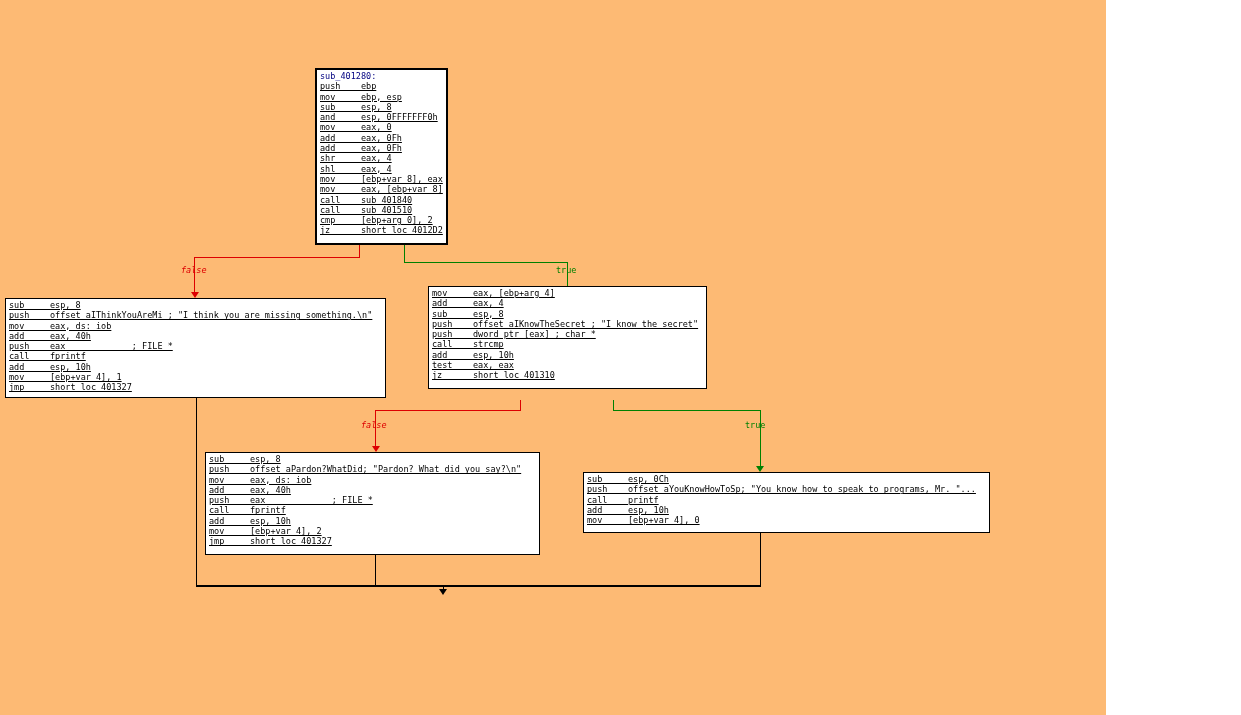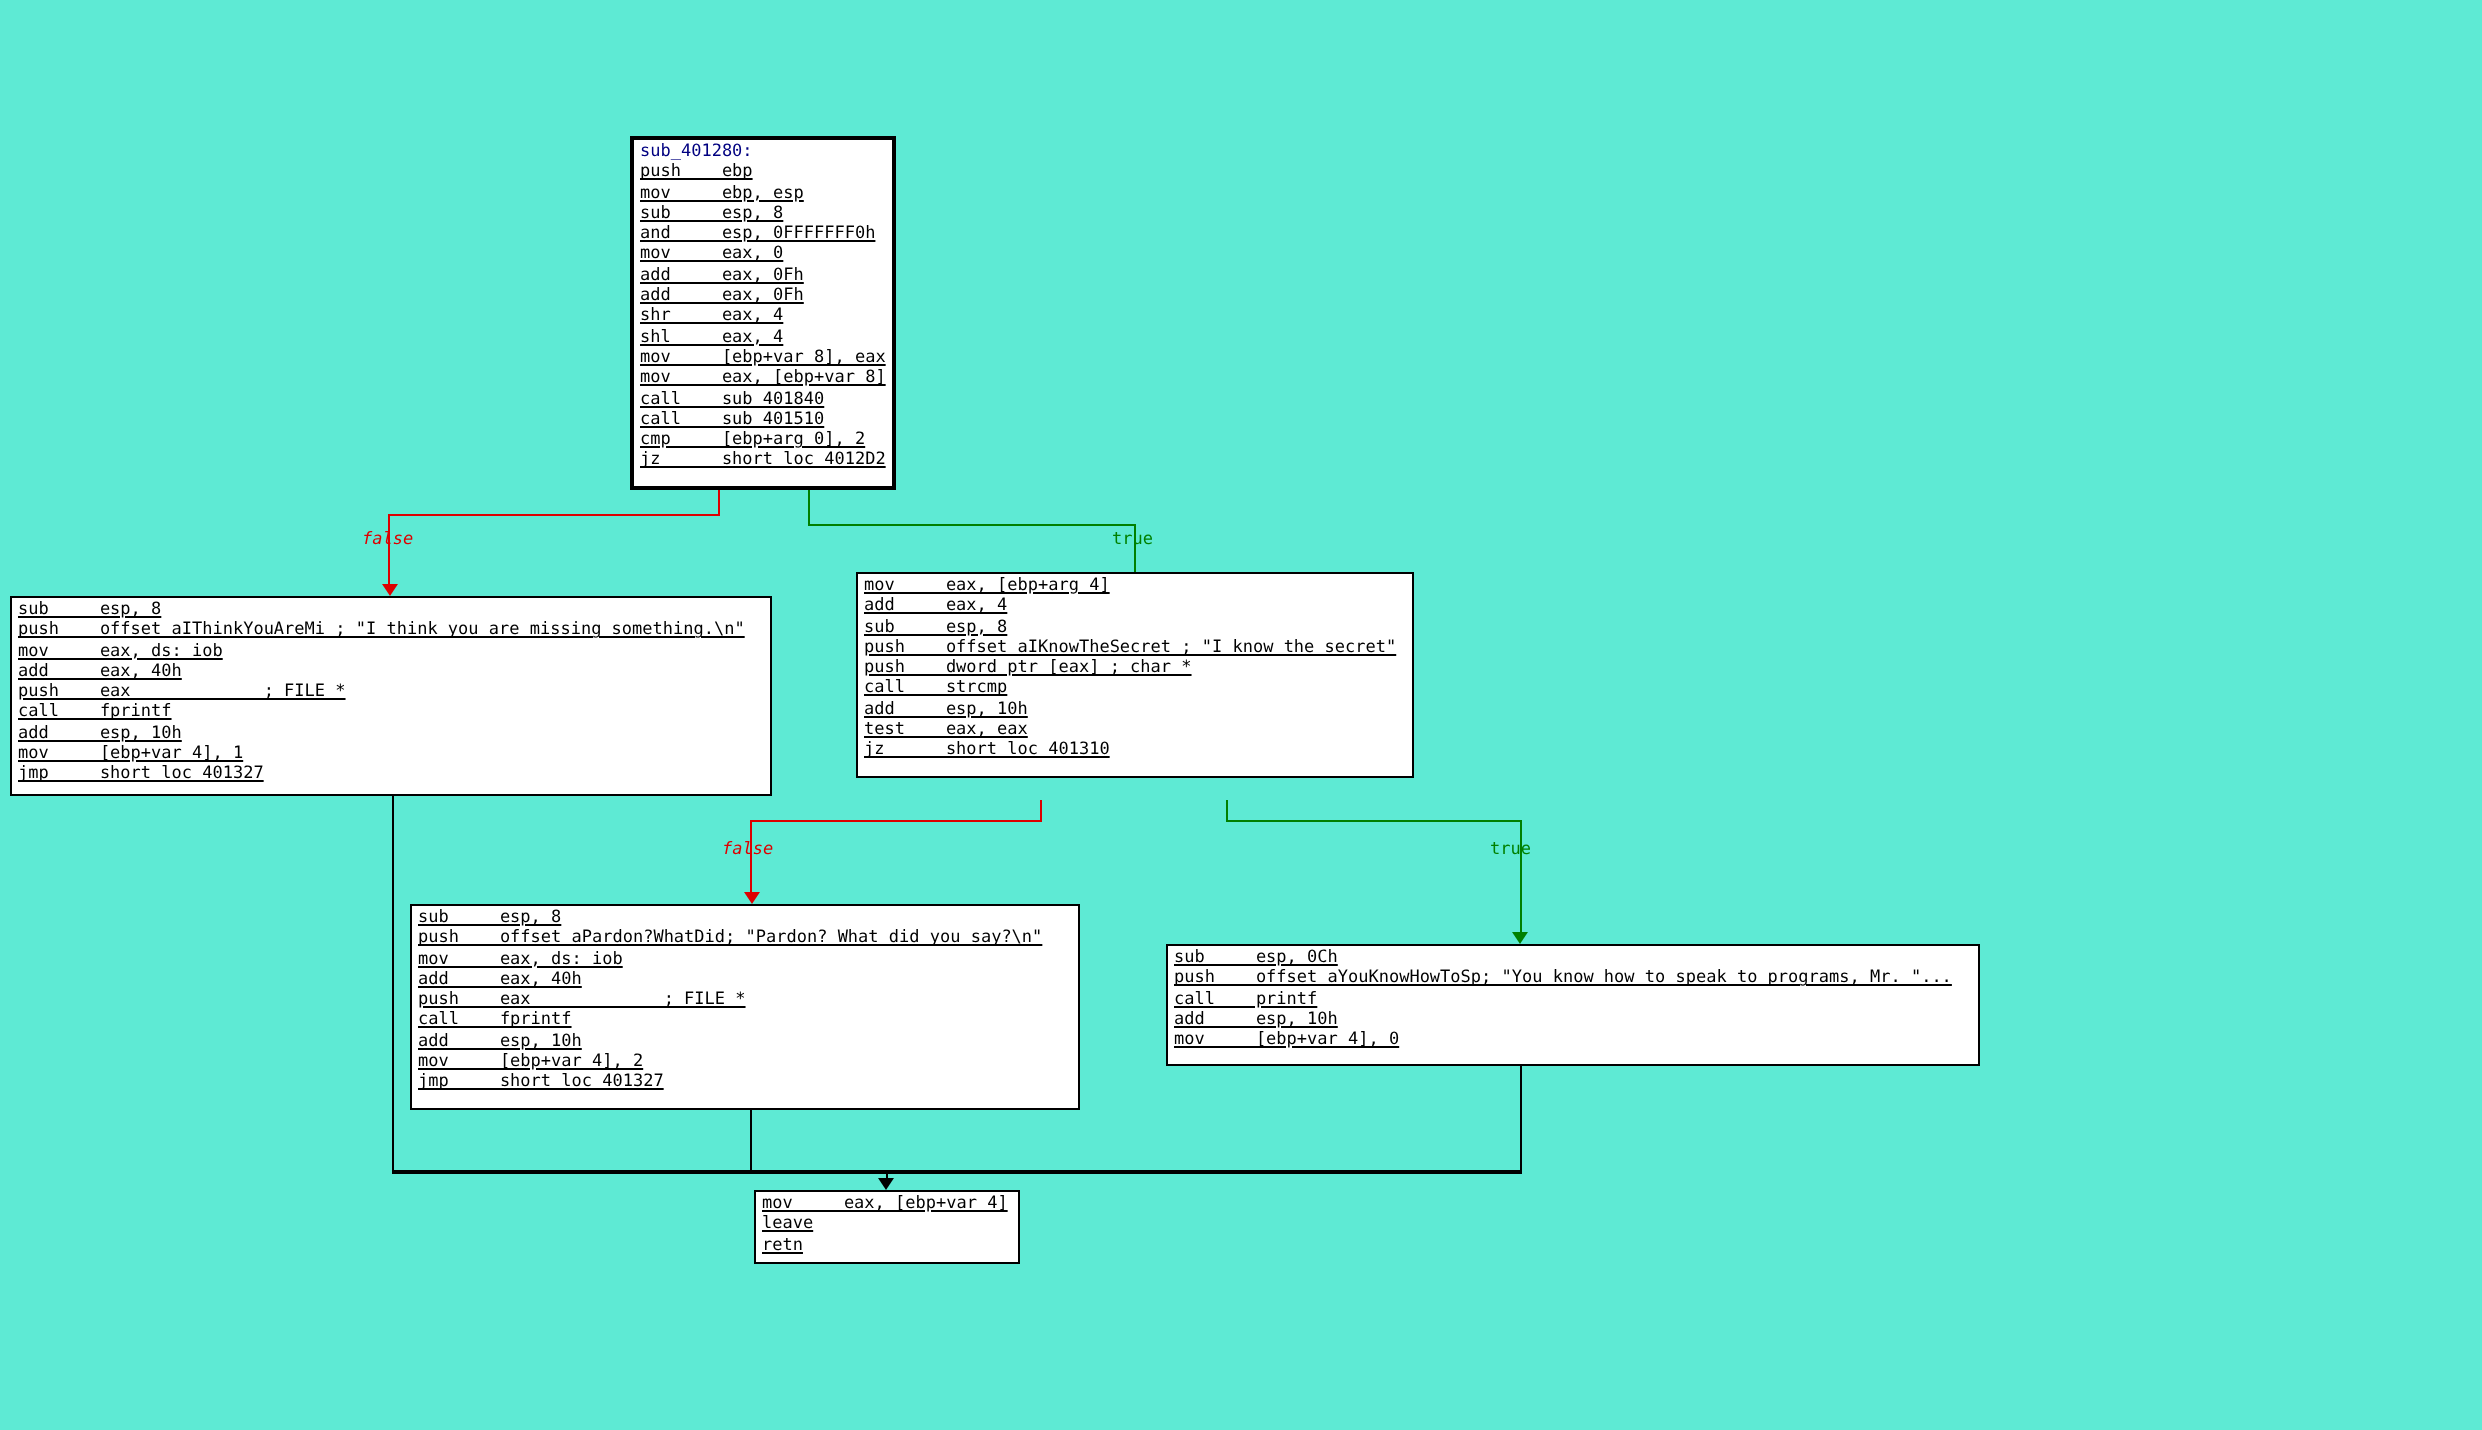--- a/index.html
+++ b/index.html
@@ -1,20 +1,20 @@
 <!DOCTYPE html>
 <html><head>
 <meta charset="utf-8">
 <style>
   html, body { margin: 0; padding: 0; background: #ffffff; }
   #canvas {
     position: relative;
-    width: 1241px;
+    width: 1106px;
     height: 715px;
-    background: #5eead4;
+    background: #fdba74;
     overflow: hidden;
     font-family: "DejaVu Sans Mono", monospace;
   }
   .node {
     position: absolute;
     background: #ffffff;
     border: 1px solid #000000;
     box-sizing: border-box;
     overflow: hidden;
   }
@@ -150,19 +150,14 @@
 mov     [ebp+var_4], 0</pre>
   </div>
 
   <div class="seg v black" style="left:196px; top:398px; height:188px;"></div>
   <div class="seg v black" style="left:375px; top:555px; height:31px;"></div>
   <div class="seg v black" style="left:760px; top:533px; height:53px;"></div>
   <div class="seg h black thick" style="left:196px; top:585px; width:565px;"></div>
   <div class="seg v black" style="left:443px; top:587px; height:3px;"></div>
   <div class="arr" style="left:439px; top:589px;"></div>
 
-  <div class="node" style="left:377px; top:595px; width:133px; height:37px;">
-    <pre>mov     eax, [ebp+var_4]
-leave
-retn</pre>
-  </div>
 
 </div>
 
 </body></html>

